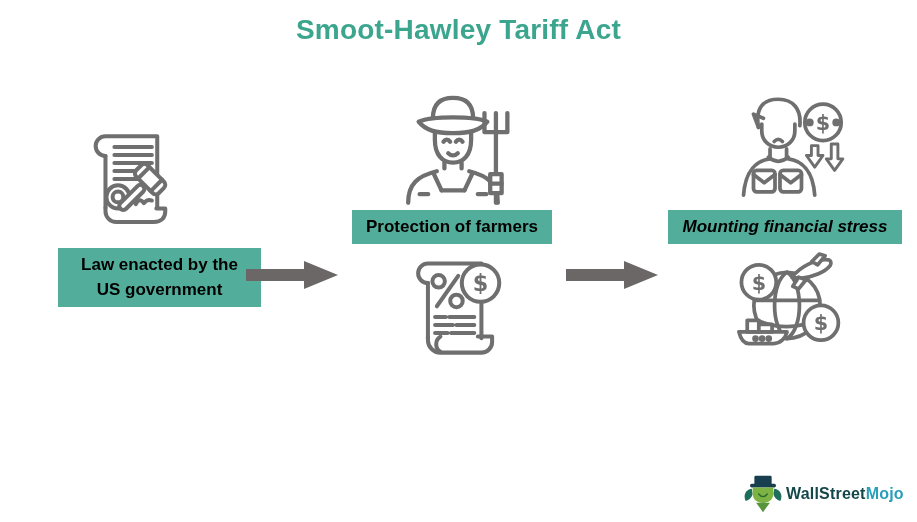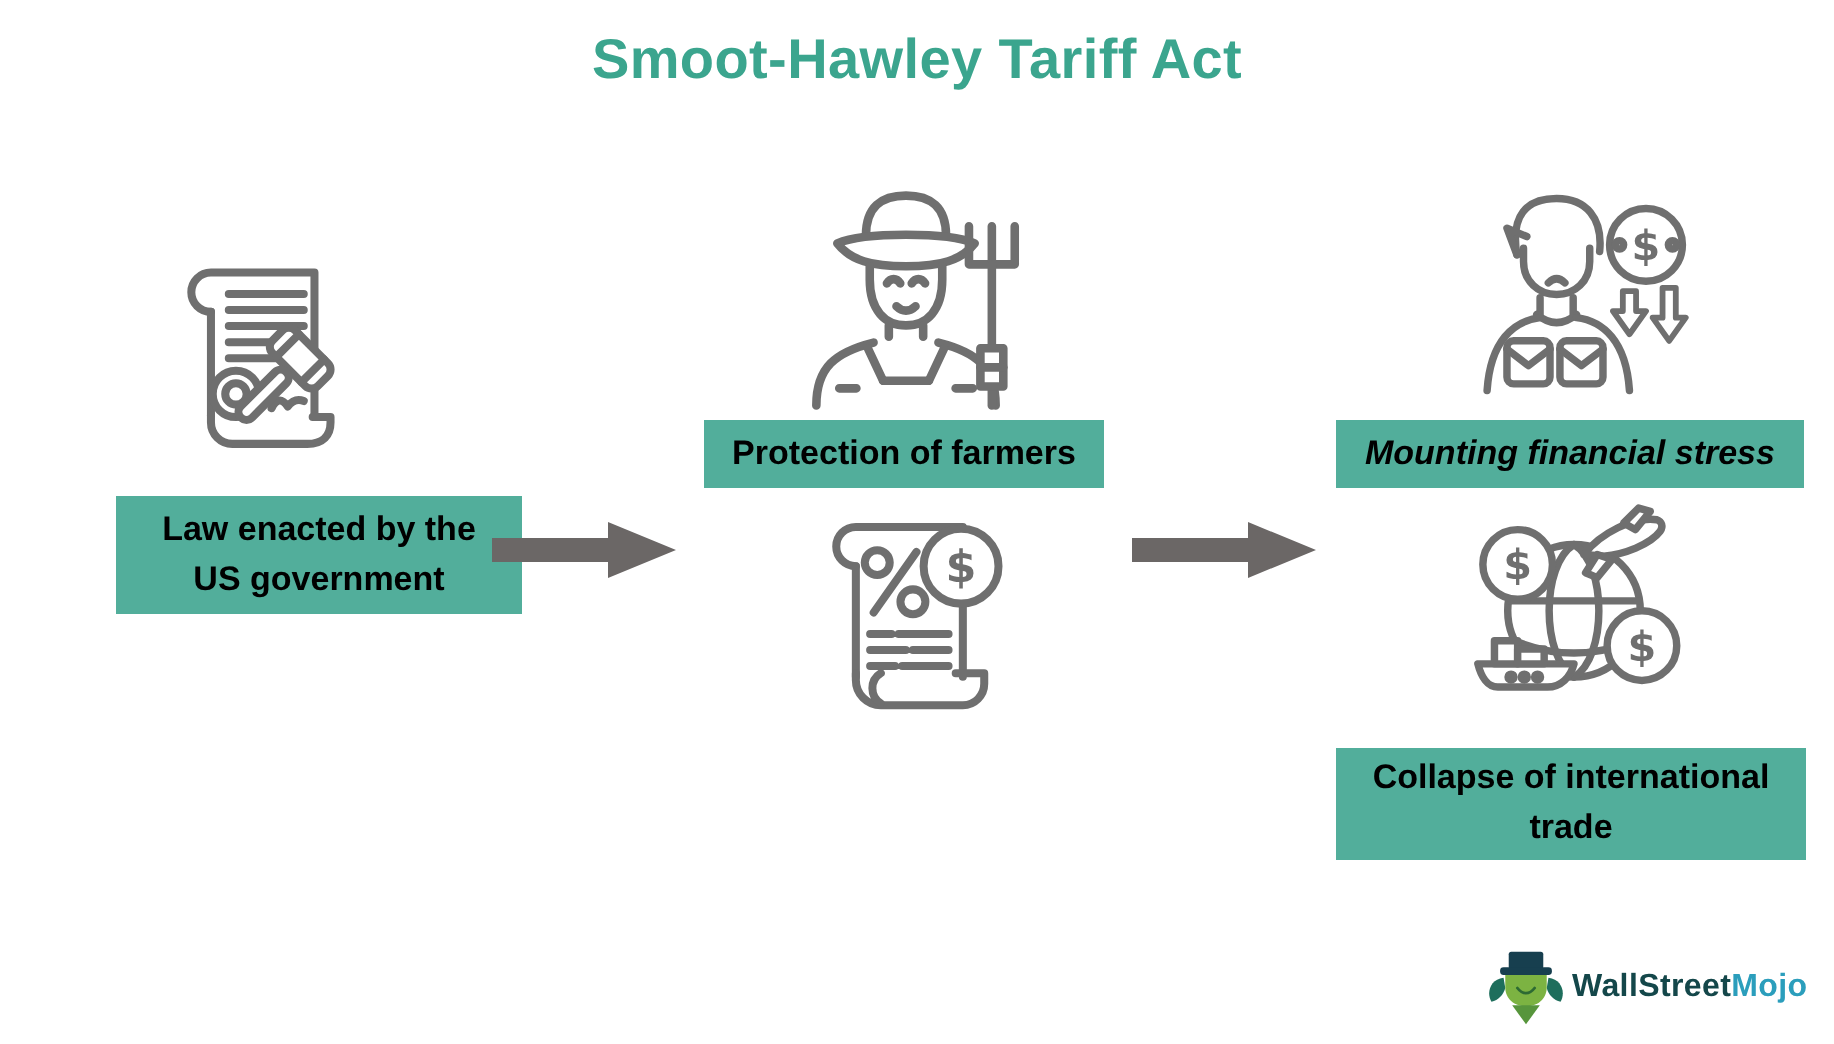--- a/index.html
+++ b/index.html
@@ -147,21 +147,20 @@
         <circle cx="32" cy="108" r="1.8" fill="#6f6f6f"></circle>
         <circle cx="40" cy="108" r="1.8" fill="#6f6f6f"></circle>
         <circle cx="48" cy="108" r="1.8" fill="#6f6f6f"></circle>
         <circle class="fillwhite" cx="36" cy="40" r="21"></circle>
         <circle class="fillwhite" cx="111" cy="89" r="21"></circle>
       </g>
       <text class="dollar" x="36" y="49" font-size="25" text-anchor="middle">$</text>
       <text class="dollar" x="111" y="98" font-size="25" text-anchor="middle">$</text>
     </svg>
   </div>
-  <div class="abs label-box" style="left:668px;top:374px;width:235px;height:56px;padding:0 10px;">Collapse of international trade</div>
 
   <div id="logo" class="abs">
     <span style="width:38px;height:40px;display:inline-block;">
       <svg viewBox="0 0 44 46" style="display:block;width:100%;height:100%;">
         <path d="M9 17 c-8 1 -10 9 -7 14 c4 -1 7 -4 8 -8 z" fill="#1e6e5c"></path>
         <path d="M35 17 c8 1 10 9 7 14 c-4 -1 -7 -4 -8 -8 z" fill="#1e6e5c"></path>
         <rect x="12" y="2" width="20" height="10" rx="1.5" fill="#173f4f"></rect>
         <rect x="7" y="11" width="30" height="4.5" rx="2" fill="#173f4f"></rect>
         <path d="M10 15.5 h24 v7 c0 7 -5.5 11 -12 11 c-6.5 0 -12 -4 -12 -11 z" fill="#7cb342"></path>
         <path d="M17 23 c1.5 2 3 3 5 3 c2 0 3.5 -1 5 -3" stroke="#2d6a33" stroke-width="1.6" fill="none" stroke-linecap="round"></path>

